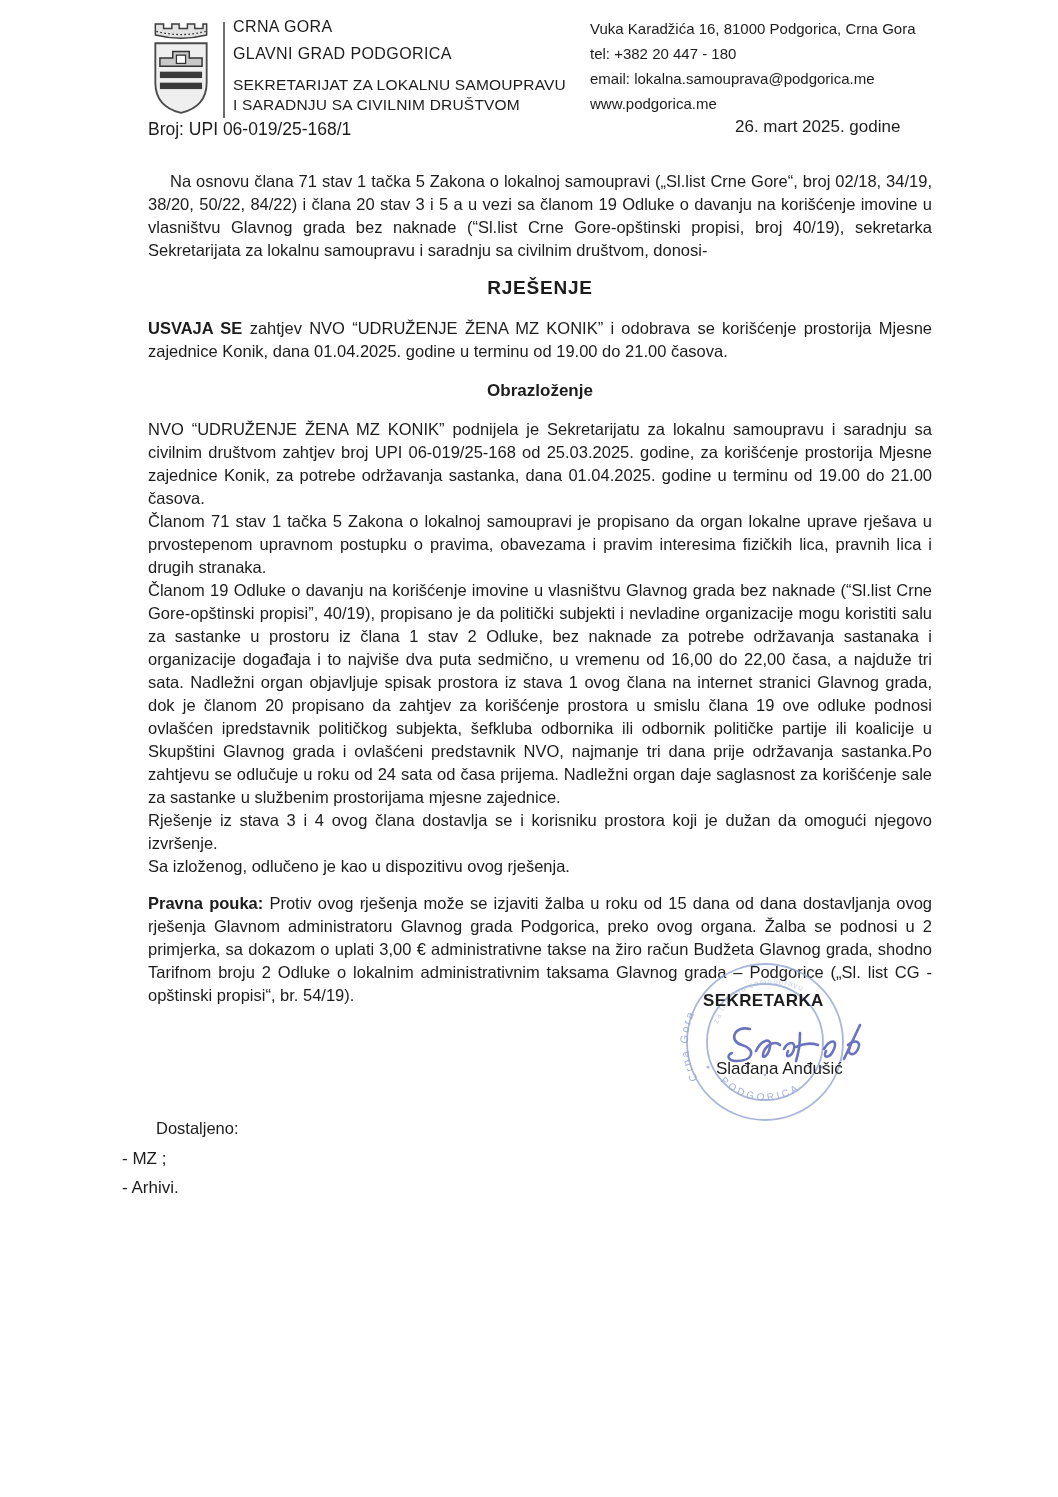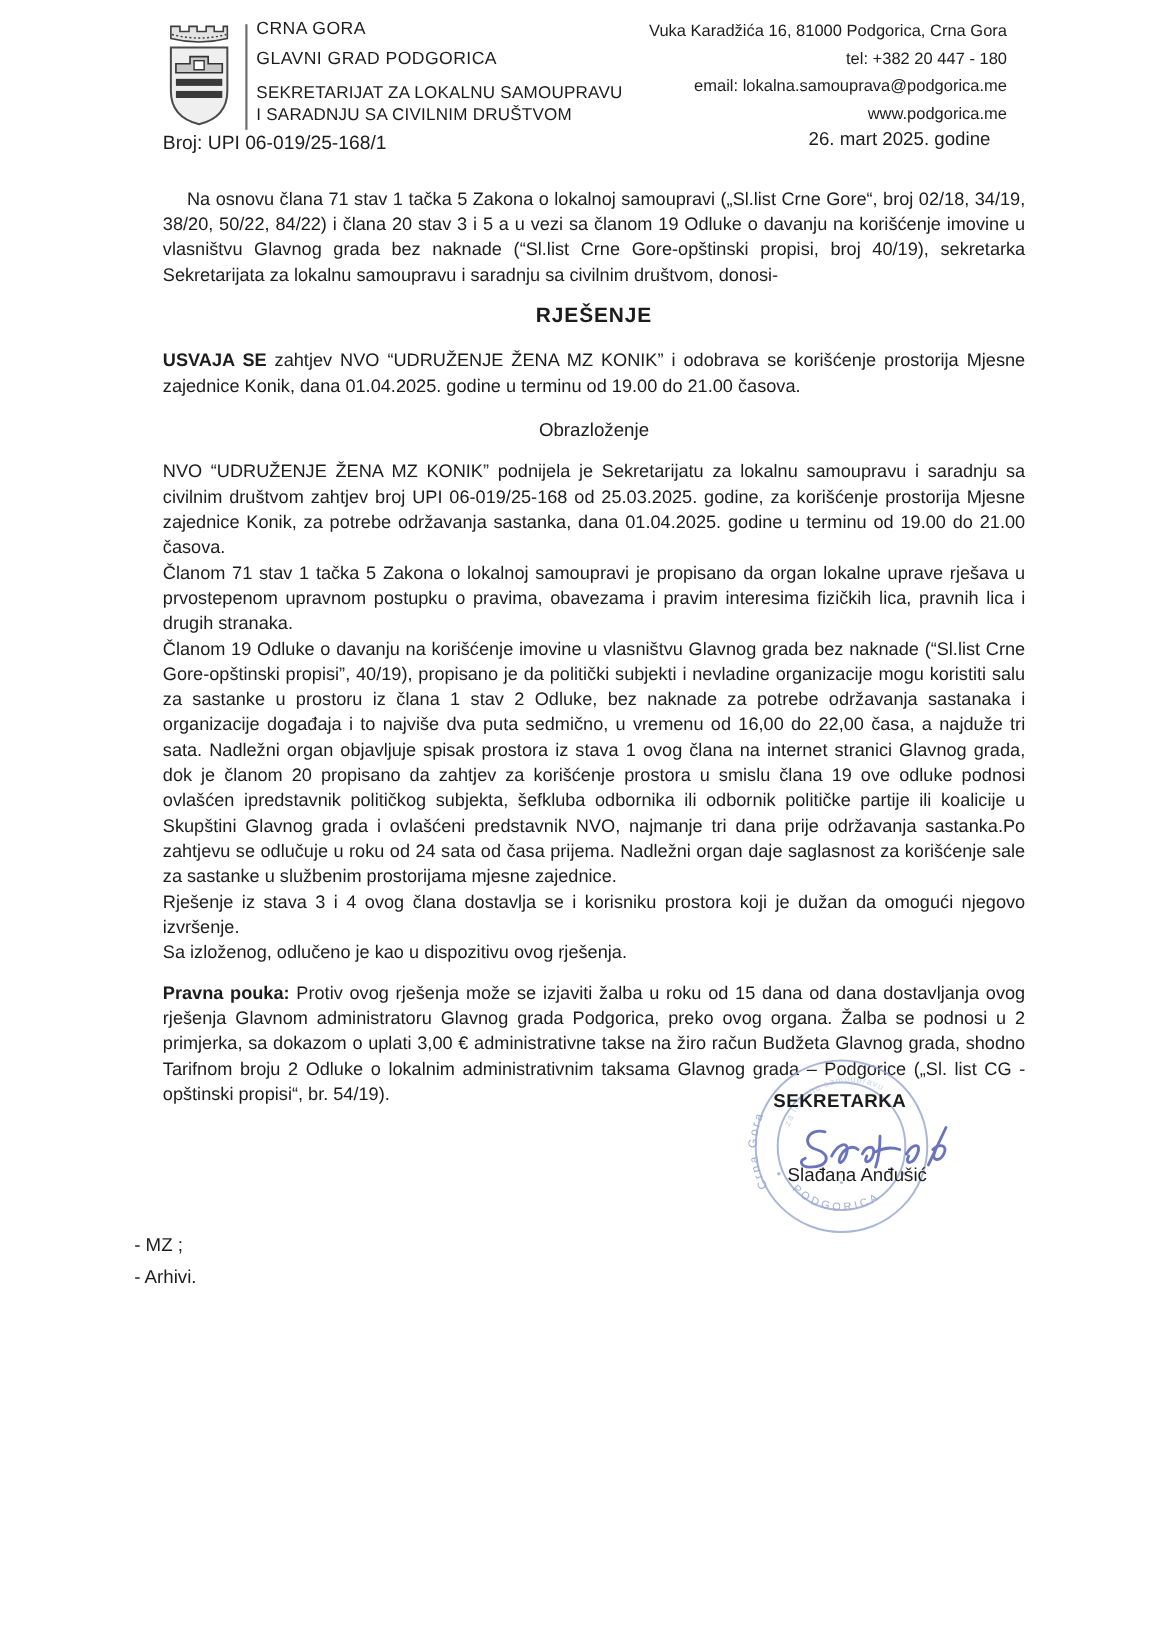--- a/index.html
+++ b/index.html
@@ -10,34 +10,34 @@
   }
   .page{position:absolute;inset:0;background:#fff;}
 
   
   .coa{position:absolute;left:148px;top:16px;width:66px;height:104px;}
   .hdr-divider{position:absolute;left:223px;top:22px;width:2px;height:96px;background:#6e6e6e;}
   .org{position:absolute;left:233px;top:18px;}
   .org-country{font-size:16px;letter-spacing:.4px;margin:0 0 9px;}
   .org-city{font-size:16px;letter-spacing:.4px;margin:0 0 12px;}
   .org-dept{font-size:15.5px;letter-spacing:.2px;line-height:20px;margin:0;}
-  .contact{position:absolute;left:590px;top:16px;font-size:15px;line-height:25px;text-align:right;}
+  .contact{position:absolute;left:590px;top:16px;font-size:15px;line-height:25px;}
   .contact div{white-space:nowrap;}
   .doc-number{position:absolute;left:148px;top:119px;font-size:17.5px;}
   .doc-date{position:absolute;left:735px;top:117px;font-size:17px;}
 
   
   .content{
     position:absolute;left:148px;top:170px;width:784px;
     font-size:16.5px;line-height:23px;text-align:justify;
   }
   .intro{margin:0;text-indent:22px;}
   .doc-title{text-align:center;font-size:19px;font-weight:bold;letter-spacing:.8px;margin:14px 0 0;}
   .decision{margin:18px 0 0;}
-  .section-heading{text-align:center;font-size:17px;font-weight:normal;margin:16px 0 0;}
+  .section-heading{text-align:center;font-size:17px;font-weight:bold;margin:16px 0 0;}
   .block{margin-top:16px;}
   .block p{margin:0;}
   .legal{margin:14px 0 0;}
   .bold{font-weight:bold;}
 
   
   .sig-area{position:relative;height:100px;margin-top:2px;text-align:left;}
   .stamp{position:absolute;left:532px;top:-52px;width:170px;height:170px;}
   .sig-title{position:absolute;left:555px;top:-20px;font-size:17px;font-weight:bold;letter-spacing:.4px;}
   .sig-scribble{position:absolute;left:572px;top:6px;width:150px;height:58px;}
@@ -144,20 +144,21 @@
           <path d="M104,34 C110,24 118,24 114,34 C110,44 102,44 106,36"></path>
           <path d="M124,44 L140,10"></path>
           <path d="M128,30 C134,24 142,26 138,34 C134,42 126,40 130,32"></path>
         </g>
       </svg>
 
       <div class="sig-name">Slađana Anđušić</div>
     </div>
 
     <div class="dist">
+      <p class="dist-head">Dostaljeno:</p>
       <div class="dist-list">
         <div class="dist-item"><span>- MZ ;</span></div>
         <div class="dist-item"><span>- Arhivi.</span></div>
       </div>
     </div>
 
   </div>
 </div>
 
 </body></html>

